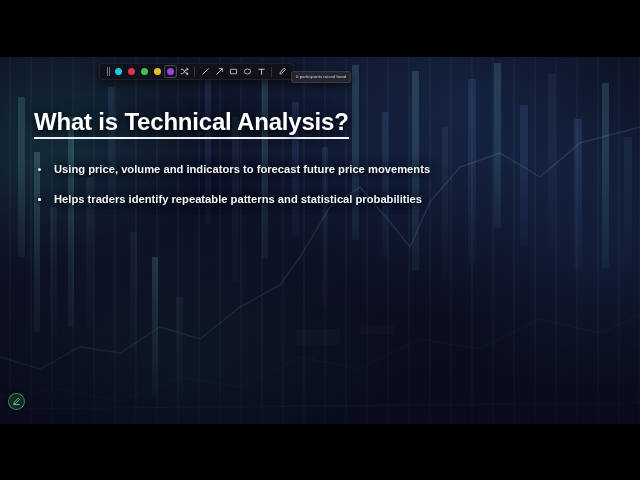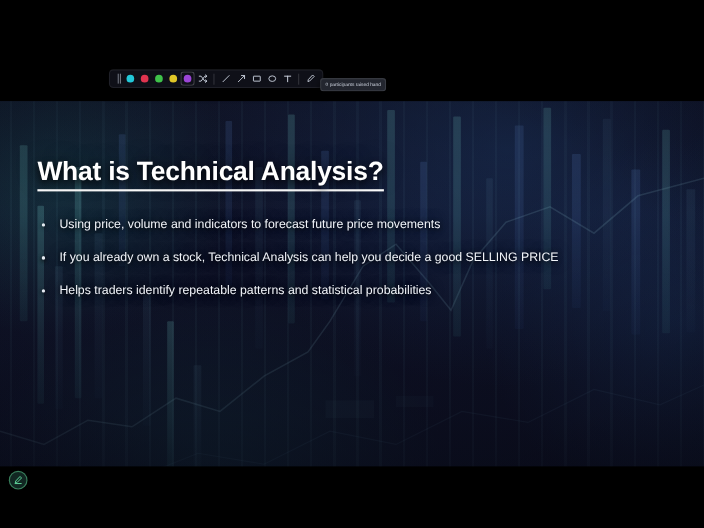--- a/index.html
+++ b/index.html
@@ -25,21 +25,20 @@
   #letterbox-top    { top:0;    height:57px; }
   #letterbox-bottom { top:424px; height:56px; }
 
   
   #stage {
     position:absolute;
     left:0; top:57px;
     width:640px; height:367px;
     overflow:hidden;
     background:#0d1020;
-    margin-top:35px;
   }
 
   
   .bg-layer { position:absolute; inset:0; }
 
   #bg-base {
     background:
       radial-gradient(ellipse 240px 200px at 8% 20%,  rgba(26,74,82,0.55) 0%, rgba(26,74,82,0) 70%),
       radial-gradient(ellipse 300px 260px at 30% 95%, rgba(22,70,76,0.40) 0%, rgba(22,70,76,0) 70%),
       radial-gradient(ellipse 380px 300px at 72% 12%, rgba(33,64,112,0.50) 0%, rgba(33,64,112,0) 72%),
@@ -94,21 +93,21 @@
     line-height:1.05;
   }
   #bullet-list {
     list-style:none;
     margin-top:24px;
   }
   .bullet-item {
     position:relative;
     color:#f2f5fa;
     font-size:11.2px;
-    font-weight:normal;
+    font-weight:bold;
     line-height:1.2;
     padding-left:20px;
     margin-bottom:16.5px;
     text-shadow:0 1px 5px rgba(0,0,0,0.9), 0 0 12px rgba(0,0,0,0.55);
     white-space:nowrap;
   }
   .bullet-dot {
     position:absolute;
     left:4px; top:5px;
     width:3px; height:3px;
@@ -256,21 +255,20 @@
       <ul id="bullet-list">
         <li class="bullet-item">
           <span class="bullet-dot"></span>
           <span>Using price, volume and indicators to forecast future price movements</span>
         </li>
         <li class="bullet-item">
           <span class="bullet-dot"></span>
         </li>
         <li class="bullet-item">
           <span class="bullet-dot"></span>
-          <span>If you already own a stock, Technical Analysis can help you decide a good SELLING PRICE</span>
         </li>
         <li class="bullet-item">
           <span class="bullet-dot"></span>
           <span>Helps traders identify repeatable patterns and statistical probabilities</span>
         </li>
       </ul>
     </div>
 
     <div id="annotate-badge">
       <span>

